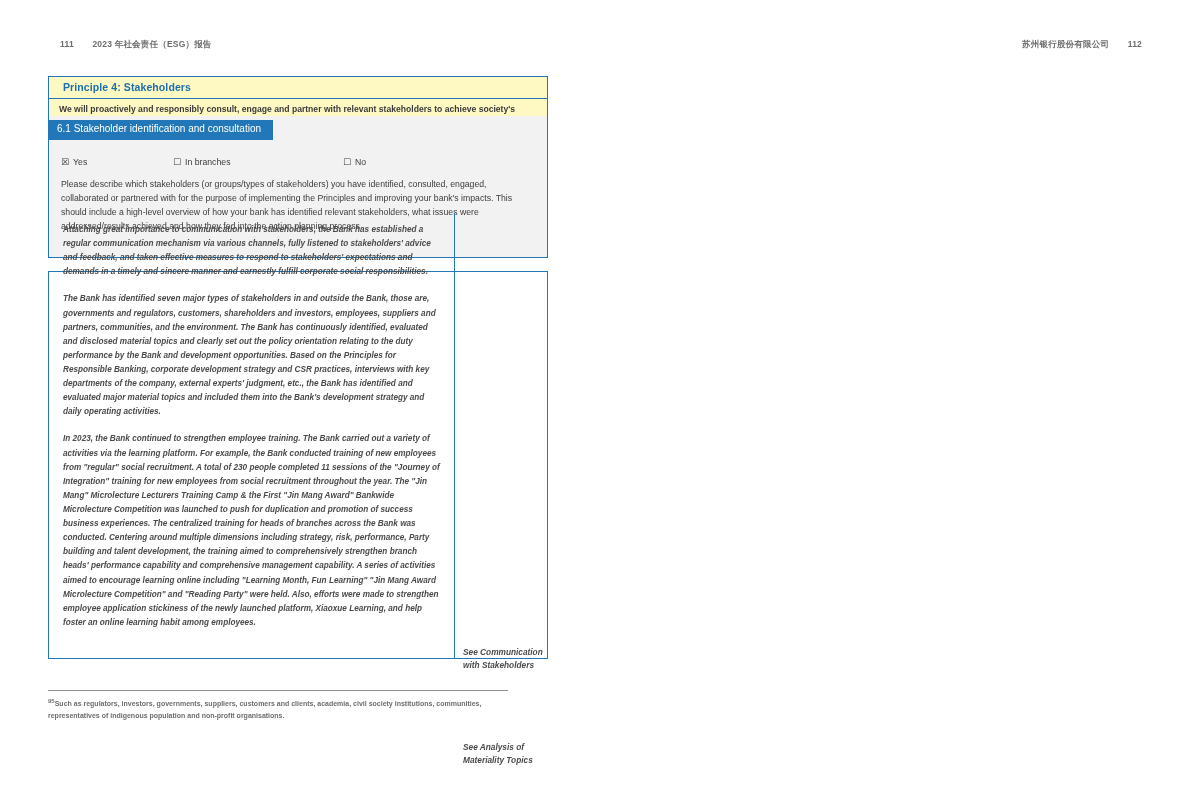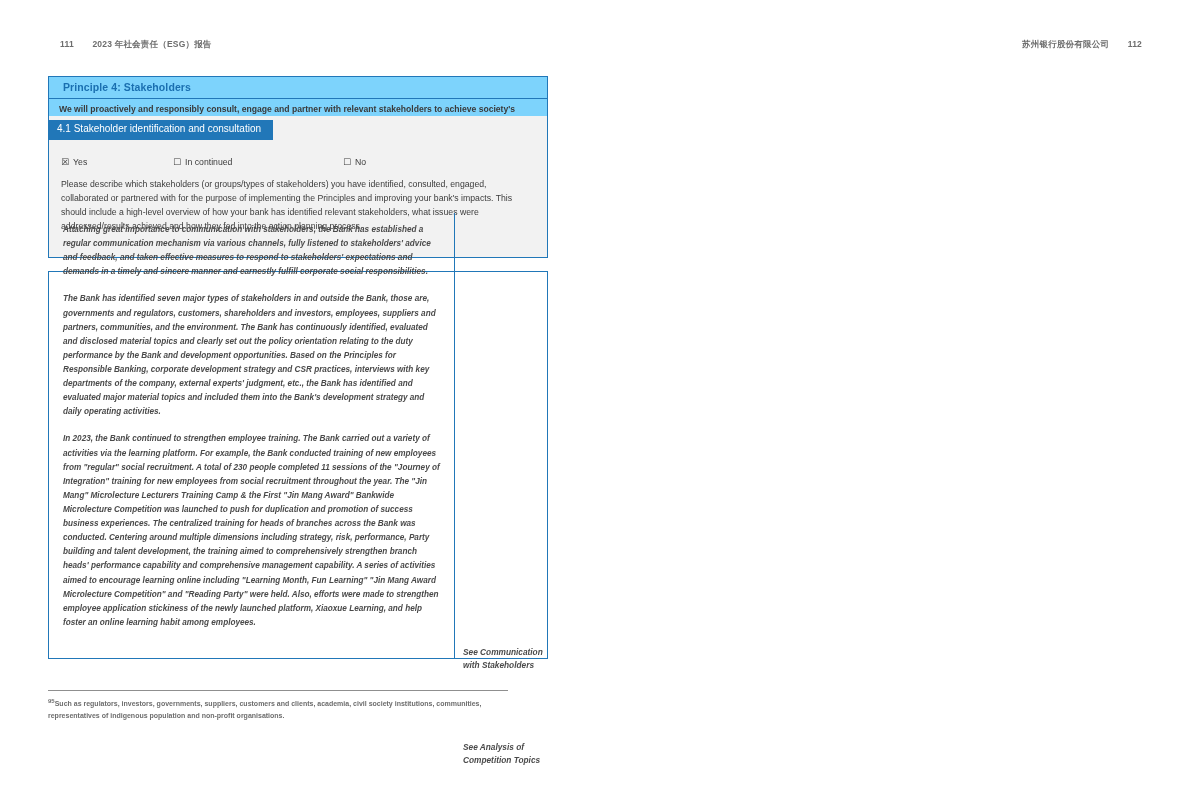--- a/index.html
+++ b/index.html
@@ -26,21 +26,21 @@
   .runhead-left .folio{margin-right:16px;}
   .runhead-right{right:50px;text-align:right;}
   .runhead-right .folio{margin-left:16px;}
 
   
   .col{position:absolute;}
   .left-col{left:48px;width:500px;}
 
   .principle-box{
     border:1px solid #2177b8;
-    background:#7dd3fc;
+    background:#fef9c3;
     box-sizing:border-box;
   }
   .principle-title{
     border-bottom:1px solid #2177b8;
     padding:4px 10px 5px 14px;
     font-size:10.5px;font-weight:bold;color:#1a6fb0;
     letter-spacing:.1px;
   }
   .principle-statement{
     padding:5px 10px 6px 10px;
@@ -139,50 +139,50 @@
       <span class="folio">111</span>
       <span>2023 年社会责任（ESG）报告</span>
     </div>
 
     <div class="col left-col principle-box" style="top:76px;">
       <div class="principle-title">Principle 4: Stakeholders</div>
       <div class="principle-statement">We will proactively and responsibly consult, engage and partner with relevant stakeholders to achieve society's goals.</div>
     </div>
 
     <div class="col left-col section-band-wrap" style="top:116px;padding-top:2px;">
-      <div class="section-band">4.1 Stakeholder identification and consultation</div>
+      <div class="section-band">6.1 Stakeholder identification and consultation</div>
     </div>
 
     <div class="col left-col qbody" style="top:140px;">
       <div class="checkrow">
         <span class="opt opt-yes">
           <span class="glyph">☒</span>
           <span>Yes</span>
         </span>
         <span class="opt opt-prog">
           <span class="glyph">☐</span>
-          <span>In continued</span>
+          <span>In branches</span>
         </span>
         <span class="opt">
           <span class="glyph">☐</span>
           <span>No</span>
         </span>
       </div>
       <p class="qtext">Please describe which stakeholders (or groups/types of stakeholders) you have identified, consulted, engaged, collaborated or partnered with for the purpose of implementing the Principles and improving your bank's impacts. This should include a high-level overview of how your bank has identified relevant stakeholders, what issues were addressed/results achieved and how they fed into the action planning process.</p>
     </div>
 
     <div class="col left-col atable" style="top:271px;height:388px;align-items:flex-end;">
       <div class="main-cell">
         <p class="ital">Attaching great importance to communication with stakeholders, the Bank has established a regular communication mechanism via various channels, fully listened to stakeholders' advice and feedback, and taken effective measures to respond to stakeholders' expectations and demands in a timely and sincere manner and earnestly fulfill corporate social responsibilities.</p>
         <p class="ital">The Bank has identified seven major types of stakeholders in and outside the Bank, those are, governments and regulators, customers, shareholders and investors, employees, suppliers and partners, communities, and the environment. The Bank has continuously identified, evaluated and disclosed material topics and clearly set out the policy orientation relating to the duty performance by the Bank and development opportunities. Based on the Principles for Responsible Banking, corporate development strategy and CSR practices, interviews with key departments of the company, external experts' judgment, etc., the Bank has identified and evaluated major material topics and included them into the Bank's development strategy and daily operating activities.</p>
         <p class="ital">In 2023, the Bank continued to strengthen employee training. The Bank carried out a variety of activities via the learning platform. For example, the Bank conducted training of new employees from "regular" social recruitment. A total of 230 people completed 11 sessions of the "Journey of Integration" training for new employees from social recruitment throughout the year. The "Jin Mang" Microlecture Lecturers Training Camp &amp; the First "Jin Mang Award" Bankwide Microlecture Competition was launched to push for duplication and promotion of success business experiences. The centralized training for heads of branches across the Bank was conducted. Centering around multiple dimensions including strategy, risk, performance, Party building and talent development, the training aimed to comprehensively strengthen branch heads' performance capability and comprehensive management capability. A series of activities aimed to encourage learning online including "Learning Month, Fun Learning" "Jin Mang Award Microlecture Competition" and "Reading Party" were held. Also, efforts were made to strengthen employee application stickiness of the newly launched platform, Xiaoxue Learning, and help foster an online learning habit among employees.</p>
       </div>
       <div class="ref-cell">
         <div class="refnote" style="top:10px;">See Communication with Stakeholders</div>
-        <div class="refnote" style="top:105px;">See Analysis of Competition Topics</div>
+        <div class="refnote" style="top:105px;">See Analysis of Materiality Topics</div>
         <div class="refnote" style="top:265px;">See Principles Employee Growth</div>
       </div>
     </div>
 
     <div class="footnote-rule"></div>
     <div class="footnote">
       <sup>95</sup><span>Such as regulators, investors, governments, suppliers, customers and clients, academia, civil society institutions, communities, representatives of indigenous population and non-profit organisations.</span>
     </div>
   </div>
 

